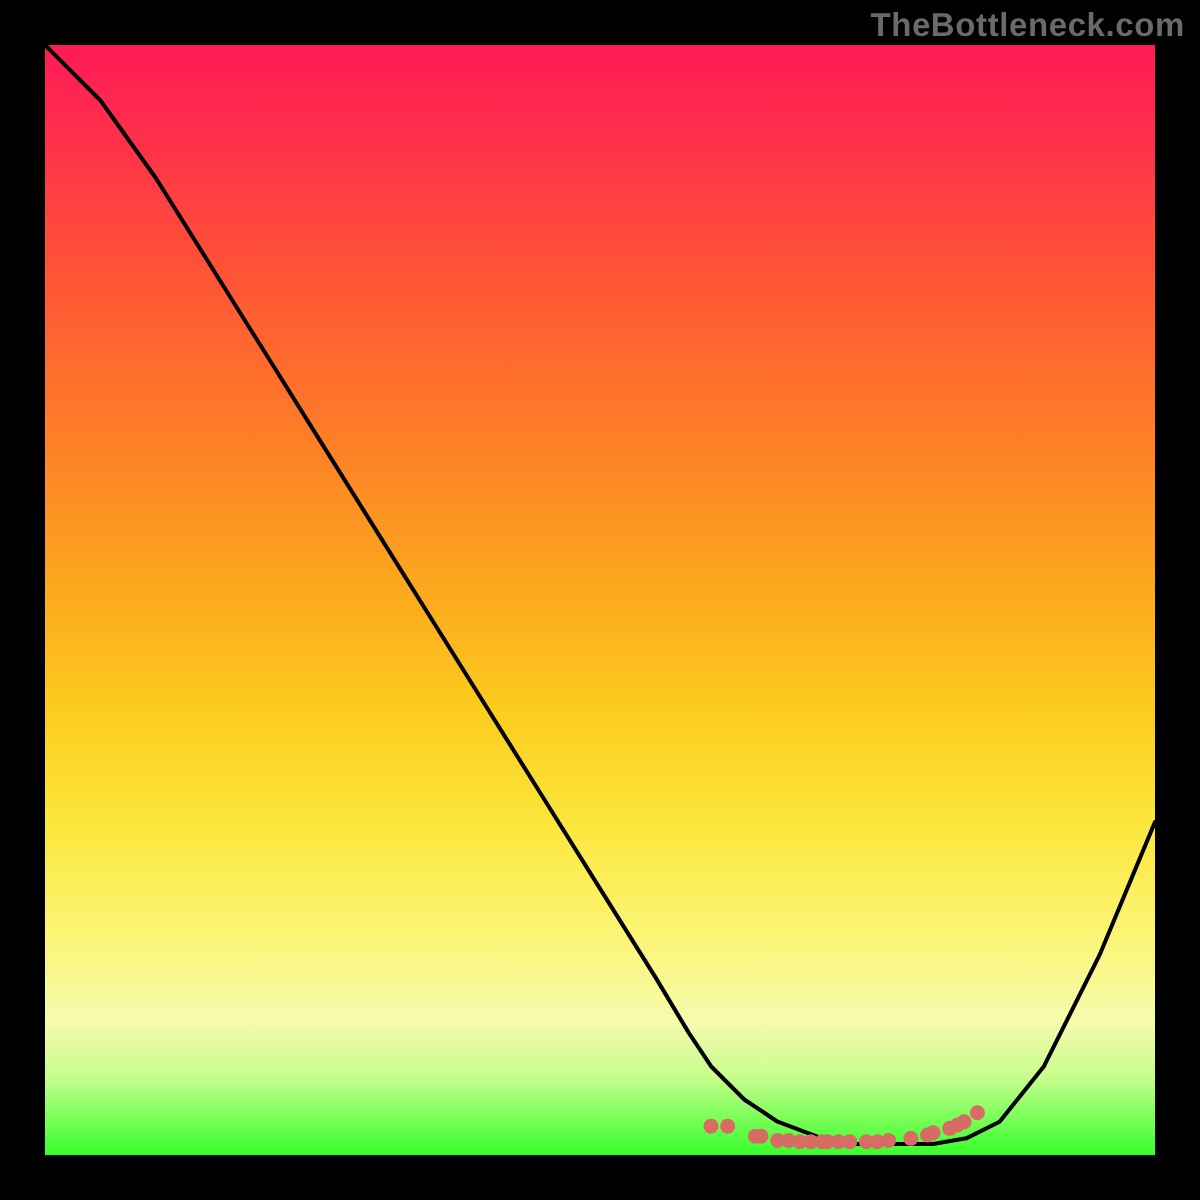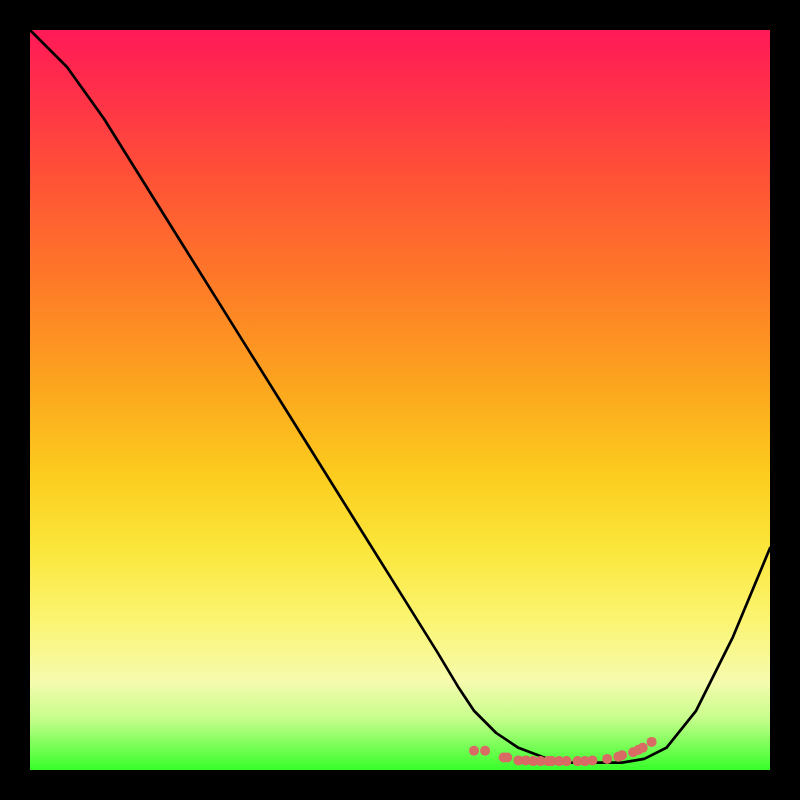--- a/index.html
+++ b/index.html
@@ -39,20 +39,21 @@
       #f6fbae 88%,
       #c7fd8c 93%,
       #36ff2a 100%);
   }
   svg.curve { position: absolute; inset: 0; }
 </style>
 </head>
 <body>
 
 <div class="frame">
+  <div class="watermark">TheBottleneck.com</div>
 
   <div class="plot">
     <div class="gradient"></div>
     <svg class="curve" viewBox="0 0 740 740" preserveAspectRatio="none">
       <path id="curve-path" fill="none" stroke="#000" stroke-width="2.7" stroke-linejoin="round" stroke-linecap="round" d="M0.00 0.00 L37.00 37.00 L74.00 88.80 L111.00 148.00 L148.00 207.20 L185.00 266.40 L222.00 325.60 L259.00 384.80 L296.00 444.00 L333.00 503.20 L370.00 562.40 L407.00 621.60 L429.20 658.60 L444.00 680.80 L466.20 703.00 L488.40 717.80 L518.00 728.90 L540.20 732.60 L562.40 732.60 L592.00 732.60 L614.20 728.90 L636.40 717.80 L666.00 680.80 L703.00 606.80 L740.00 518.00"></path>
       <g id="markers">
           <circle cx="444.00" cy="720.76" r="5" fill="#d86b64"></circle>
           <circle cx="455.10" cy="720.76" r="5" fill="#d86b64"></circle>
           <circle cx="473.60" cy="727.42" r="5" fill="#d86b64"></circle>
           <circle cx="477.30" cy="727.42" r="5" fill="#d86b64"></circle>

